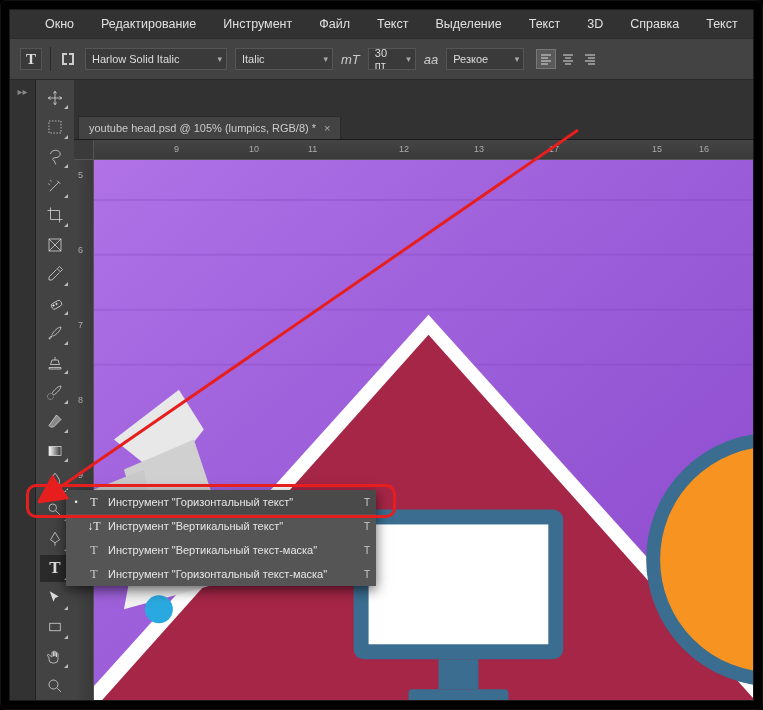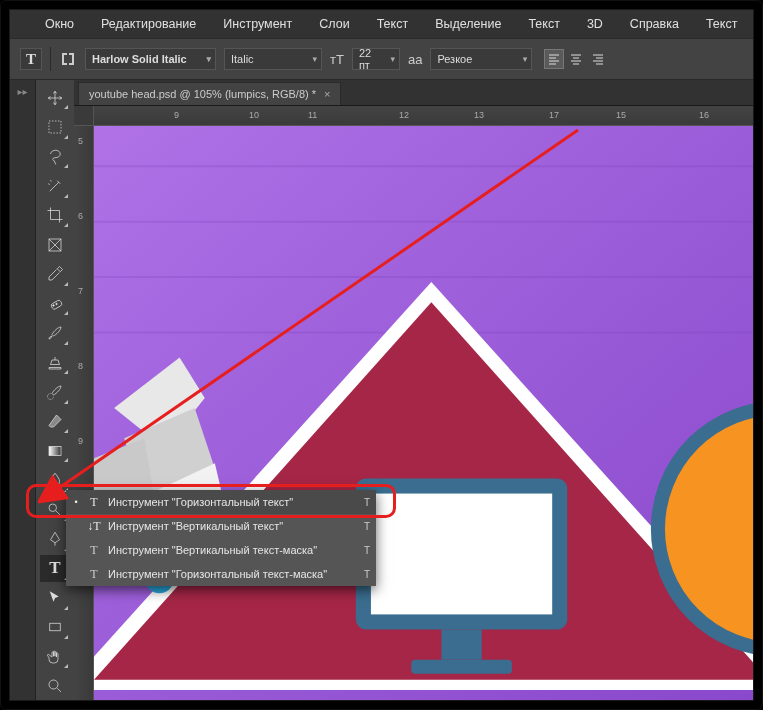--- a/index.html
+++ b/index.html
@@ -7,37 +7,37 @@
 .app { position: absolute; left: 9px; top: 9px; width: 745px; height: 692px; background: #323232; border: 1px solid #1a1a1a; }
 .menubar { height: 28px; display: flex; align-items: center; gap: 27px; padding: 0 8px; background: #323232; color: #e0e0e0; font-size: 12.5px; }
 .menubar .logo { width: 18px; height: 18px; display: inline-flex; align-items: center; justify-content: center; }
 .menubar span { cursor: default; }
 .optbar { height: 42px; display: flex; align-items: center; gap: 8px; padding: 0 10px; background: #434343; border-top: 1px solid #2a2a2a; border-bottom: 1px solid #2a2a2a; color: #ddd; font-size: 11px; }
 .opt-tool { width: 22px; height: 22px; display: flex; align-items: center; justify-content: center; font-family: Georgia, serif; font-size: 15px; font-weight: bold; background: #3a3a3a; border: 1px solid #555; }
 .opt-divider { width: 1px; height: 24px; background: #2a2a2a; }
 .opt-swap { width: 18px; height: 18px; }
 .opt-select { background: #3a3a3a; border: 1px solid #555; height: 22px; display: flex; align-items: center; padding: 0 16px 0 6px; position: relative; font-size: 11px; color: #ddd; }
 .opt-select::after { content: "▾"; position: absolute; right: 4px; font-size: 9px; color: #aaa; }
-.opt-font { width: 131px; font-weight: bold; }
+.opt-font { width: 142px; }
 .opt-style { width: 98px; }
 .opt-size { width: 48px; }
-.opt-aa { width: 102px; }
-.opt-icon { font-size: 13px; color: #ccc; }
+.opt-aa { width: 78px; }
+.opt-icon { font-size: 13px; color: #ccc; font-style: italic; }
 .opt-align-group { display: flex; gap: 2px; margin-left: 4px; }
 .opt-align { width: 20px; height: 20px; display: flex; align-items: center; justify-content: center; border: 1px solid transparent; }
 .opt-align.sel { background: #5a5a5a; border-color: #777; }
 .workspace { display: flex; height: calc(100% - 70px); }
 .toolgutter { width: 26px; background: #323232; border-right: 1px solid #222; padding-top: 4px; }
 .toolgutter .expand { color: #888; font-size: 10px; text-align: center; padding: 2px 0; }
 .toolbar { width: 38px; background: #434343; display: flex; flex-direction: column; align-items: center; padding-top: 4px; gap: 2px; }
 .tool { width: 30px; height: 28px; display: flex; align-items: center; justify-content: center; color: #ddd; position: relative; }
 .tool.active { background: #2a2a2a; }
 .tool svg { width: 18px; height: 18px; }
 .tool .corner { position: absolute; right: 2px; bottom: 2px; width: 0; height: 0; border-left: 4px solid transparent; border-bottom: 4px solid #bbb; }
-.canvas-wrap { flex: 1; display: flex; flex-direction: column; background: #252525; position: relative; }
+.canvas-wrap { flex: 1; display: flex; flex-direction: column; background: #252525; position: relative; margin-top: 34px; }
 .tabbar { height: 26px; display: flex; align-items: flex-end; background: #323232; border-bottom: 1px solid #1a1a1a; padding-left: 4px; }
 .tab { background: #434343; color: #ccc; font-size: 11px; padding: 5px 10px; border: 1px solid #2a2a2a; border-bottom: none; display: flex; align-items: center; gap: 8px; }
 .tab .close { font-size: 11px; color: #aaa; }
 .rulers-corner { position: absolute; left: 0; top: 26px; width: 20px; height: 20px; background: #3a3a3a; border-right: 1px solid #555; border-bottom: 1px solid #555; }
 .ruler-h { position: absolute; left: 20px; right: 0; top: 26px; height: 20px; background: linear-gradient(#444, #3a3a3a); border-bottom: 1px solid #555; color: #aaa; font-size: 9px; }
 .ruler-h .tick { position: absolute; top: 4px; }
 .ruler-v { position: absolute; left: 0; top: 46px; bottom: 0; width: 20px; background: linear-gradient(90deg, #444, #3a3a3a); border-right: 1px solid #555; color: #aaa; font-size: 9px; }
 .ruler-v .tick { position: absolute; left: 4px; }
 .canvas { position: absolute; left: 20px; top: 46px; right: 0; bottom: 0; overflow: hidden; }
 .artwork { position: absolute; left: 0; top: 0; width: 100%; height: 100%; }
@@ -60,21 +60,21 @@
   <div class="menubar">
     <span class="logo">
       <svg viewBox="0 0 24 24">
           <rect x="2" y="2" width="20" height="20" rx="4" fill="#001e36"></rect>
           <text x="5" y="17" font-size="11" font-weight="bold" fill="#31a8ff">Ps</text>
         </svg>
     </span>
     <span>Окно</span>
     <span>Редактирование</span>
     <span>Инструмент</span>
-    <span>Слои</span>
+    <span>Файл</span>
     <span>Текст</span>
     <span>Выделение</span>
     <span>Текст</span>
     <span>3D</span>
     <span>Справка</span>
     <span>Текст</span>
     <span>Справка</span>
   </div>
 
   <div class="optbar">
@@ -84,21 +84,21 @@
         <path d="M3 3h5v2H5v8h3v2H3zM15 3h-5v2h3v8h-3v2h5z" fill="#ccc"></path>
       </svg>
     <div class="opt-select opt-font">
         <span>Harlow Solid Italic</span>
       </div>
     <div class="opt-select opt-style">
         <span>Italic</span>
       </div>
     <span class="opt-icon">тT</span>
     <div class="opt-select opt-size">
-        <span>22 пт</span>
+        <span>30 пт</span>
       </div>
     <span class="opt-icon">aa</span>
     <div class="opt-select opt-aa">
         <span>Резкое</span>
       </div>
     <div class="opt-align-group">
       <div class="opt-align sel">
           <svg width="12" height="12">
             <path d="M1 2h10M1 5h7M1 8h10M1 11h7" stroke="#ddd"></path>
           </svg>
@@ -266,21 +266,21 @@
         </div>
       </div>
       <div class="rulers-corner"></div>
       <div class="ruler-h">
         <span class="tick" style="left:80px">9</span>
         <span class="tick" style="left:155px">10</span>
         <span class="tick" style="left:214px">11</span>
         <span class="tick" style="left:305px">12</span>
         <span class="tick" style="left:380px">13</span>
         <span class="tick" style="left:455px">17</span>
-        <span class="tick" style="left:522px">15</span>
+        <span class="tick" style="left:558px">15</span>
         <span class="tick" style="left:605px">16</span>
       </div>
       <div class="ruler-v">
         <span class="tick" style="top:10px">5</span>
         <span class="tick" style="top:85px">6</span>
         <span class="tick" style="top:160px">7</span>
         <span class="tick" style="top:235px">8</span>
         <span class="tick" style="top:310px">9</span>
         <span class="tick" style="top:385px">10</span>
       </div>

